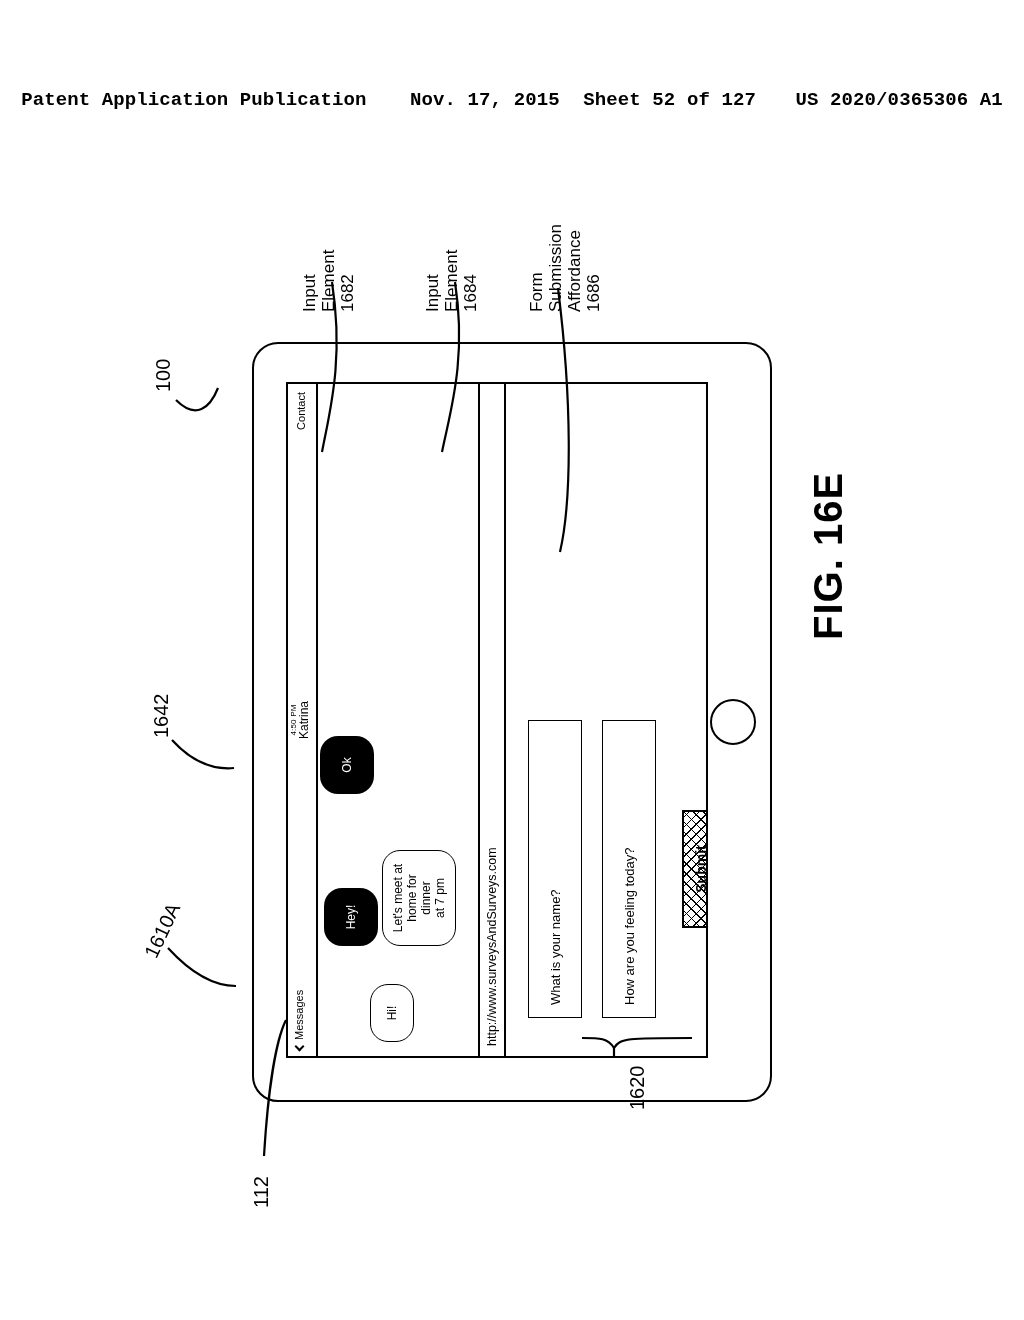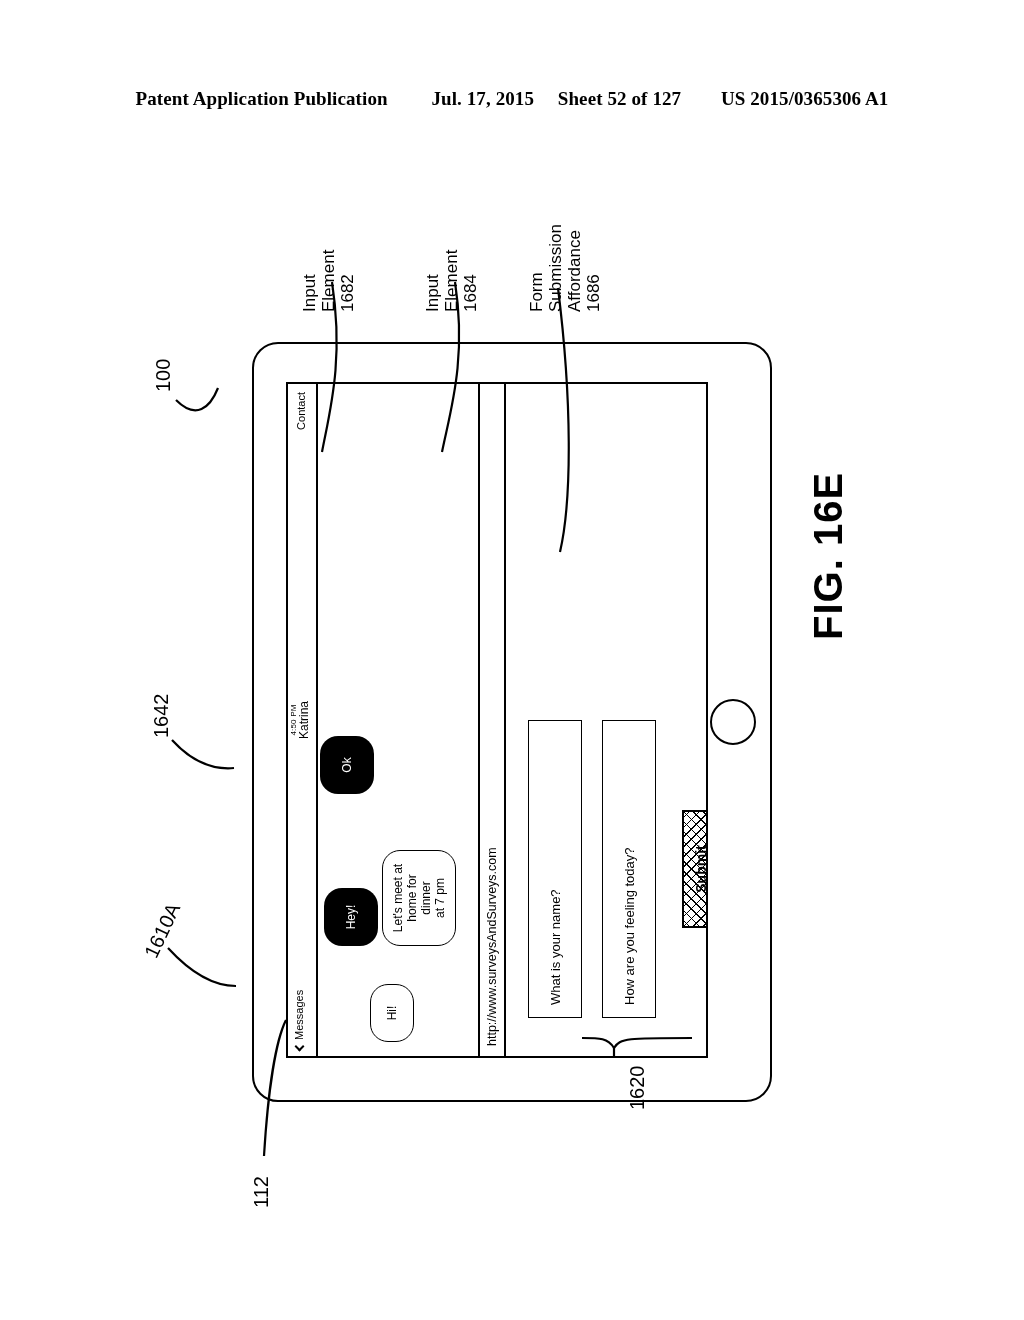--- a/index.html
+++ b/index.html
@@ -15,21 +15,21 @@
 
   
   #pat-header{
     position:absolute; top:88px; left:0; width:1024px;
     text-align:center;
     font-family:"Liberation Serif", serif;
     font-weight:bold; font-size:19px;
     letter-spacing:.1px;
     white-space:nowrap;
   }
-  #pat-header span{ display:inline-block; vertical-align:baseline; }
+  #pat-header span{ display:inline-block; vertical-align:baseline;font-family:Liberation Mono, monospace; }
   .hdr-gap-l{ width:34px; }
   .hdr-gap-m{ width:14px; }
   .hdr-gap-r{ width:30px; }
 
   
   
   #stage{
     position:absolute;
     left:512px; top:722px;
     width:760px;   
@@ -263,25 +263,25 @@
     transform:rotate(-90deg);
     transform-origin:0 0;
   }
 </style>
 </head>
 <body>
 
 <div id="pat-header">
   <span>Patent Application Publication</span>
   <span class="hdr-gap-l"></span>
-  <span>Jul. 17, 2015</span>
+  <span>Nov. 17, 2015</span>
   <span class="hdr-gap-m"></span>
   <span>Sheet 52 of 127</span>
   <span class="hdr-gap-r"></span>
-  <span>US 2015/0365306 A1</span>
+  <span>US 2020/0365306 A1</span>
 </div>
 
 <div id="stage">
   <div class="device">
 
     <div class="screen">
 
       <div class="msg-pane">
 
         <div class="msg-navbar">

